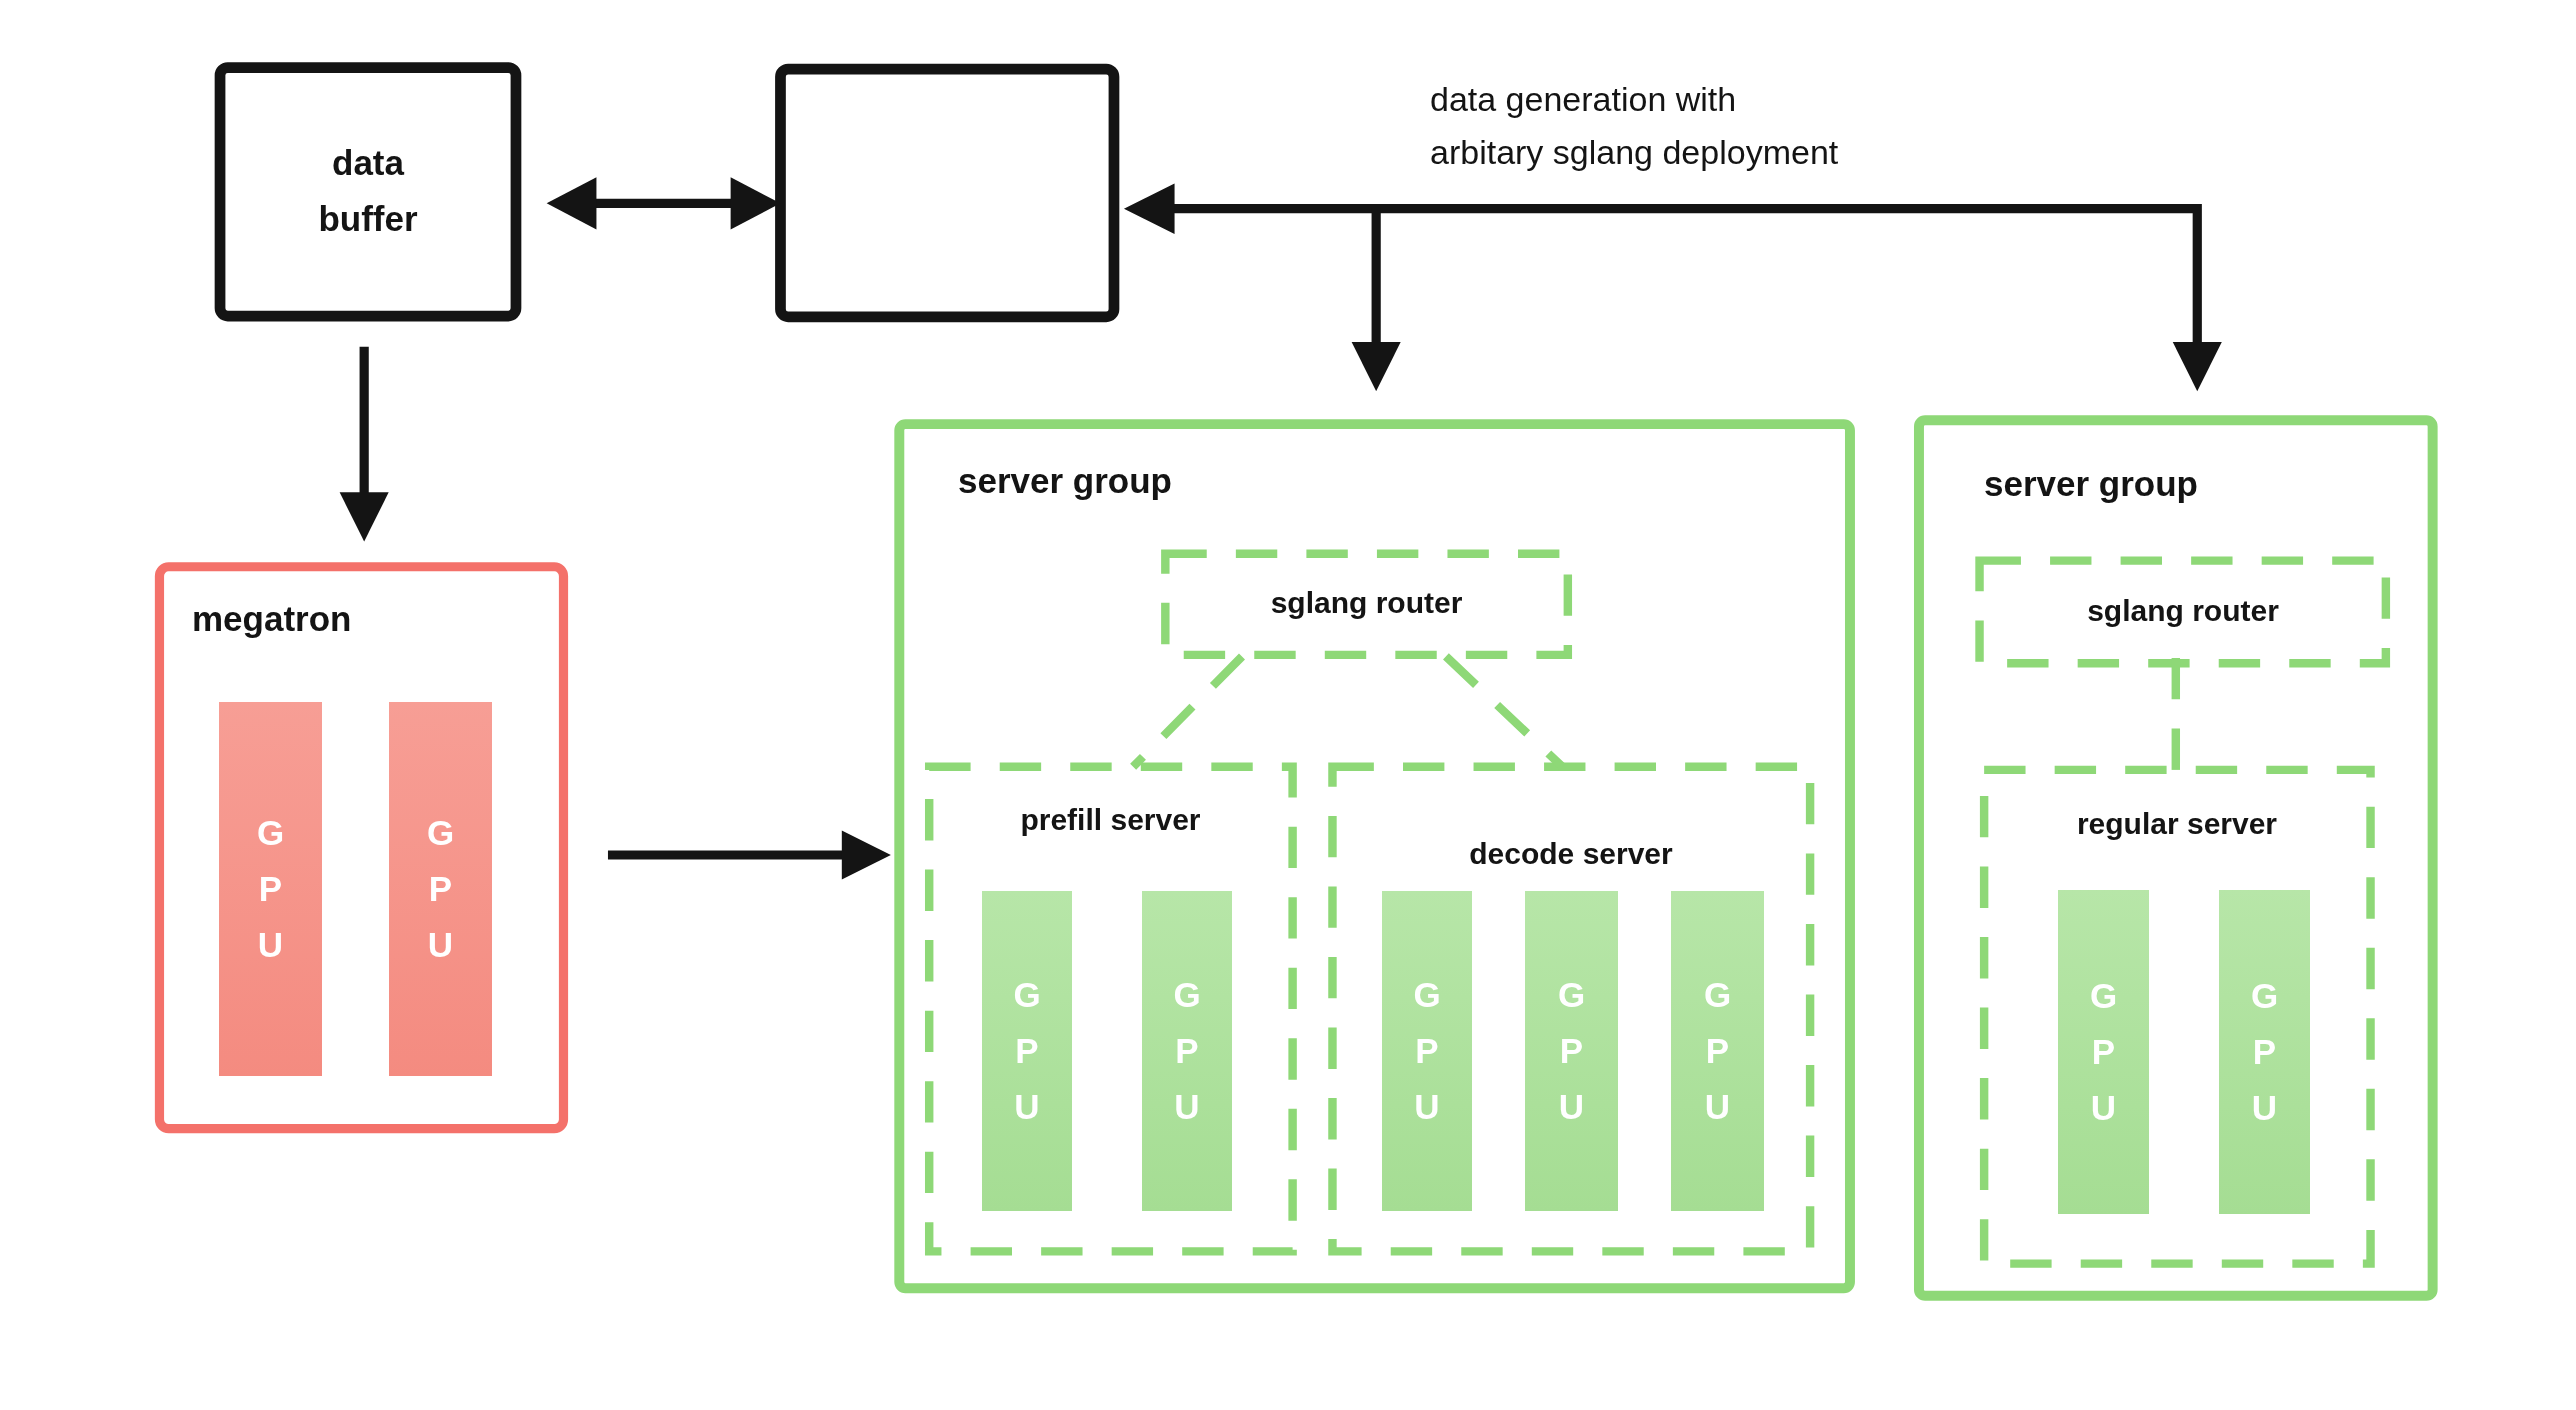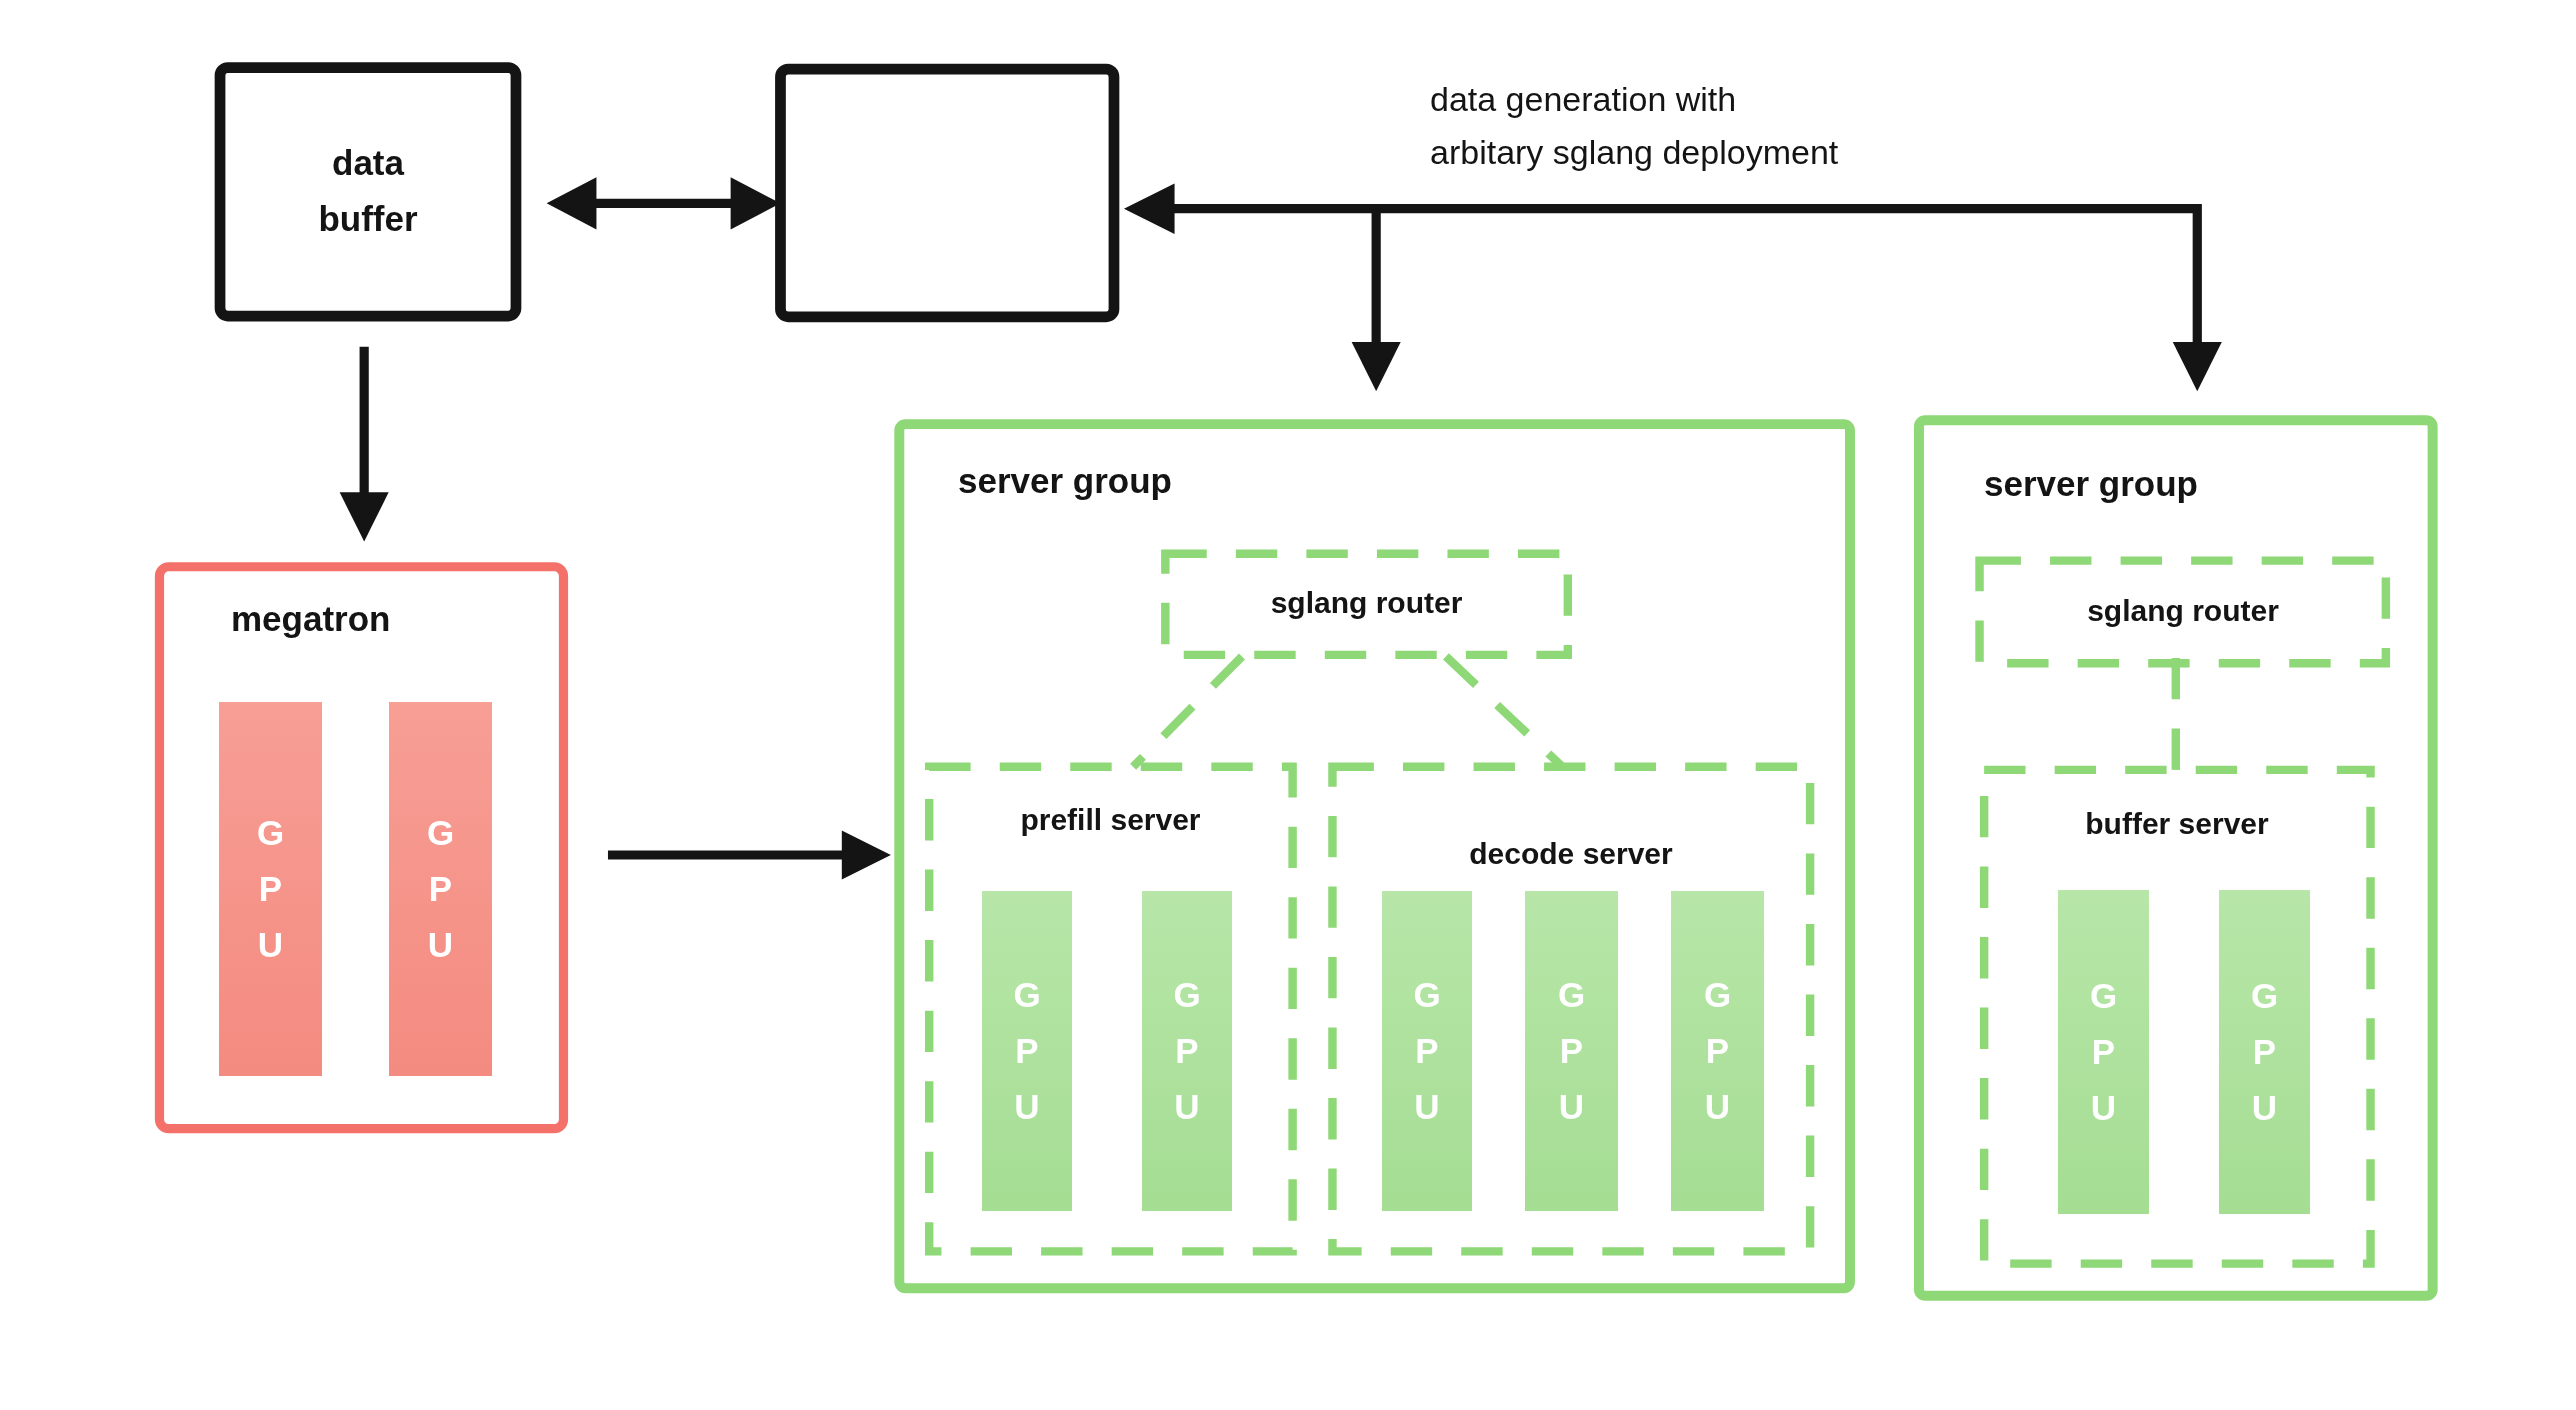--- a/index.html
+++ b/index.html
@@ -112,35 +112,35 @@
     </g>
   </svg>
 
   <div class="label fs46 center" style="left:220px; top:135px; width:296px;">data
 buffer</div>
 
 
   <div class="annotation" style="left:1430px; top:73px; width:644px;">data generation with
 arbitary sglang deployment</div>
 
-  <div class="label fs46 single" style="left:192px; top:600px;margin-left:39px;">megatron</div>
+  <div class="label fs46 single" style="left:192px; top:600px;">megatron</div>
 
   <div class="label fs46 single" style="left:958px; top:462px;">server group</div>
 
   <div class="label fs46 single" style="left:1984px; top:465px;">server group</div>
 
   <div class="label fs44 single center" style="left:1165px; top:586px; width:403px;">sglang router</div>
 
   <div class="label fs44 single center" style="left:1980px; top:594px; width:406px;">sglang router</div>
 
   <div class="label fs44 single center" style="left:929px; top:803px; width:363px;">prefill server</div>
 
   <div class="label fs44 single center" style="left:1332px; top:805px; width:478px;margin-top:32px;">decode server</div>
 
-  <div class="label fs44 single center" style="left:1984px; top:807px; width:386px;">buffer server</div>
+  <div class="label fs44 single center" style="left:1984px; top:807px; width:386px;">regular server</div>
 
   <div class="gpu red" style="left:219px; top:702px; width:103px; height:374px;">
     <div class="gpu-label">G
 P
 U</div>
   </div>
   <div class="gpu red" style="left:389px; top:702px; width:103px; height:374px;">
     <div class="gpu-label">G
 P
 U</div>

